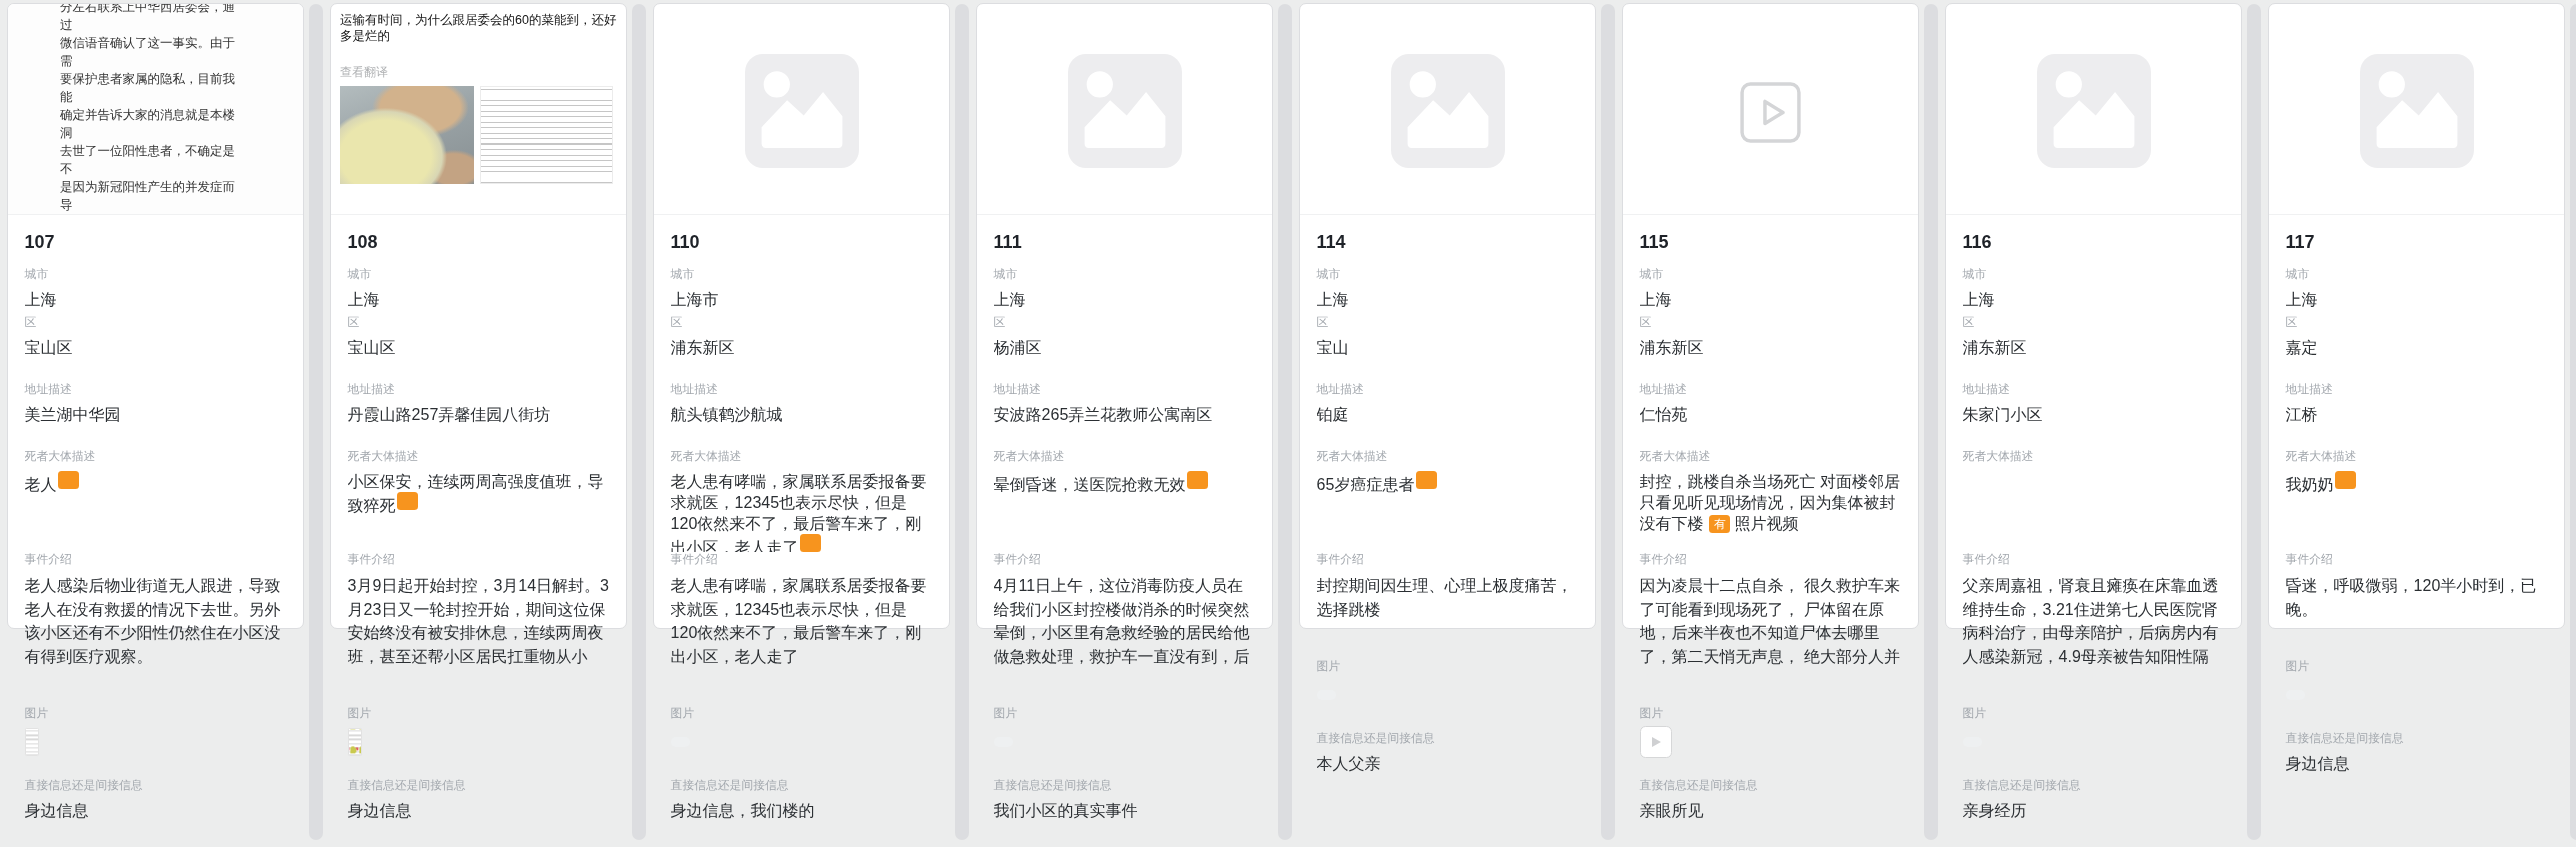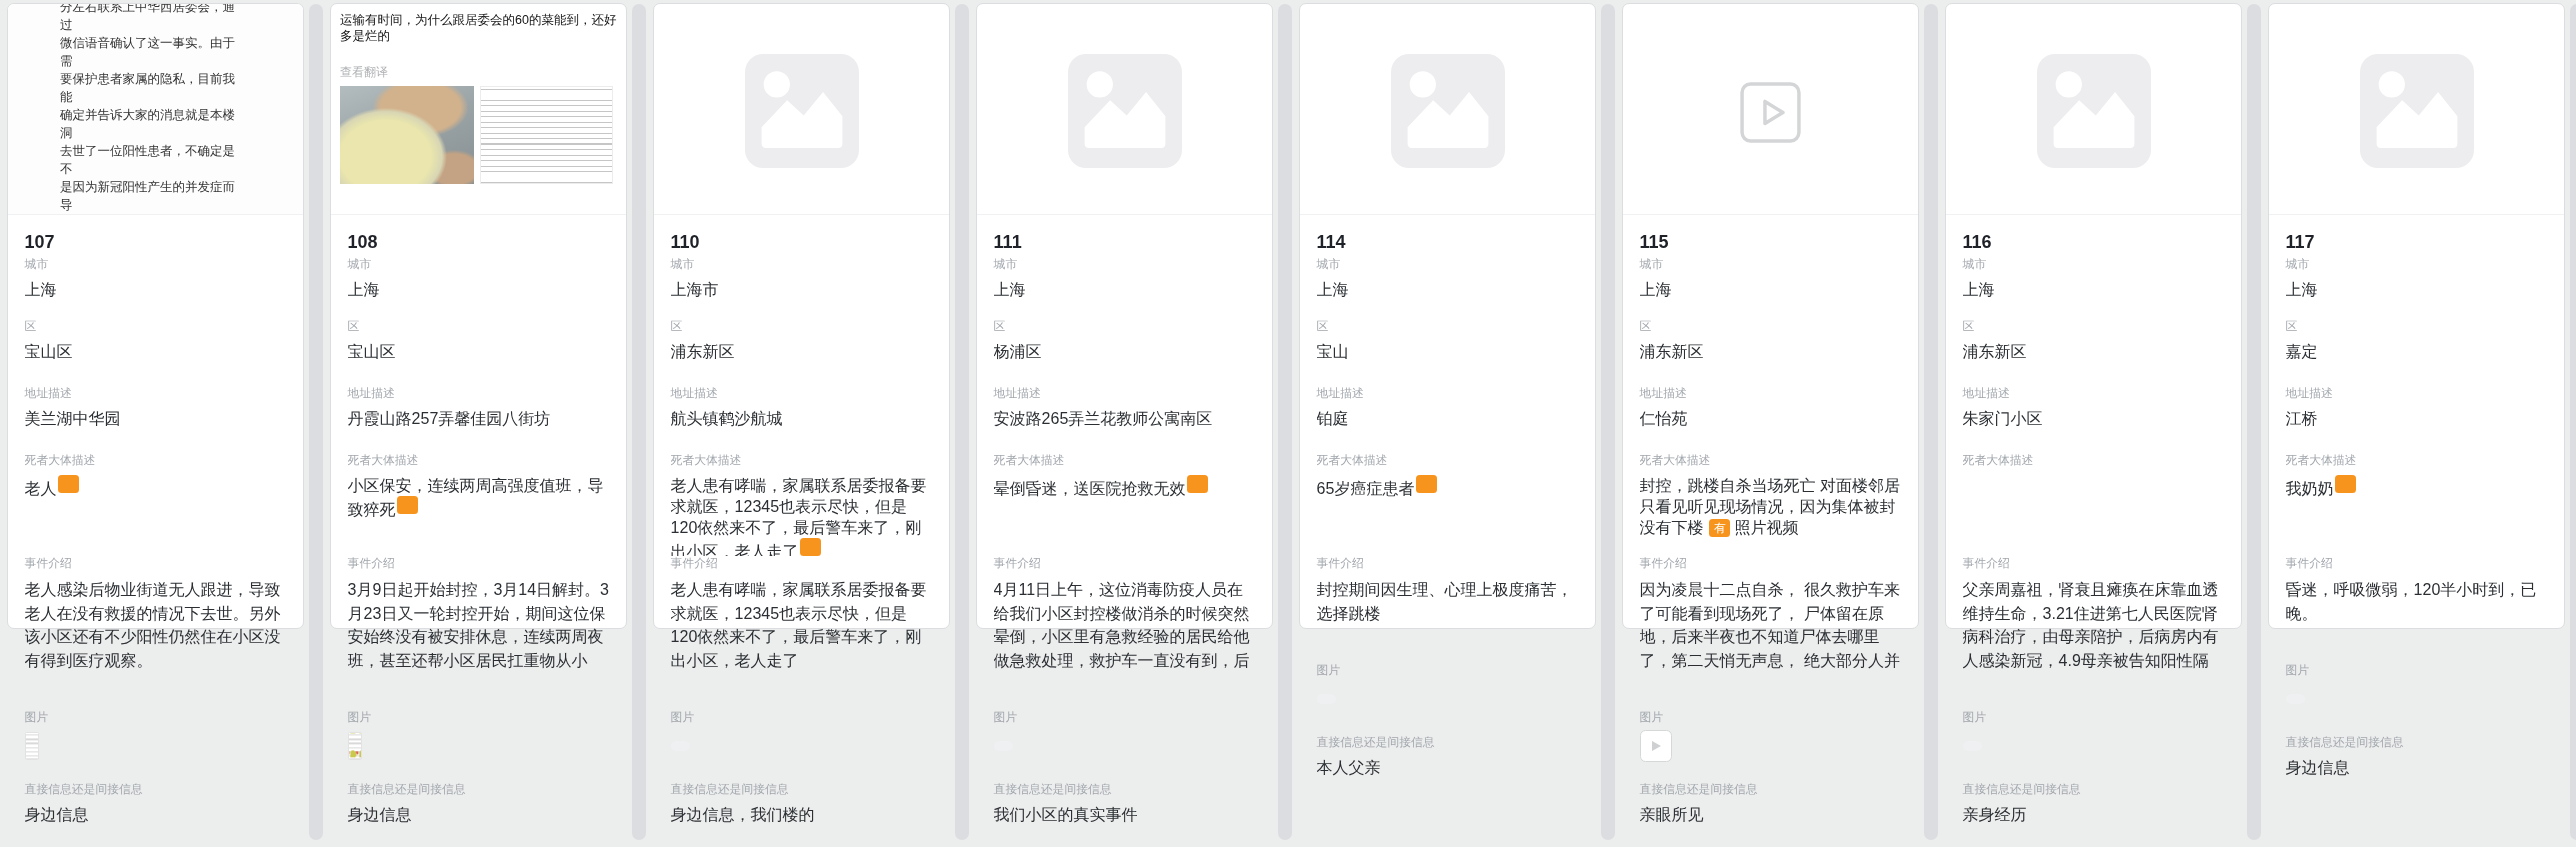--- a/index.html
+++ b/index.html
@@ -42,24 +42,24 @@
   }
   .wb-page{
     width:133px;height:98px;flex:none;box-sizing:border-box;
     background-color:#fff;border:0.7px solid #ececec;
     padding:7px 8.3px;background-clip:padding-box;
     background-image:repeating-linear-gradient(#c6c6c6 0 1.4px, rgba(0,0,0,0) 1.4px 5.5px);
     background-origin:content-box;
   }
   
   .body{padding:0 16.6px}
-  .num{margin-top:16px;margin-bottom:3px;font-size:18px;line-height:23.6px;font-weight:700;color:#1f2329}
+  .num{margin-top:16px;margin-bottom:13px;font-size:18px;line-height:23.6px;font-weight:700;color:#1f2329}
   .lbl{font-size:11.8px;line-height:14.6px;color:#a2a7ad}
   .val{font-size:16px;line-height:22px;color:#2b2f33;margin-top:7px;overflow:hidden}
-  .f-city{margin-bottom:18px}
+  .f-city{margin-bottom:4px}
   .f-district{margin-bottom:23.6px}
   .f-address{margin-bottom:23.6px}
   .f-dec{height:103px;overflow:hidden}
   .f-dec .val{line-height:21px;max-height:83px}
   .f-event{margin-bottom:38px}
   .f-event .val{line-height:23.6px;max-height:94px}
   .f-image{margin-bottom:20px}
   .thumb-wrap{height:32px;margin-top:5.5px;display:flex;align-items:center}
   .t-pill{width:19.4px;height:9.7px;border-radius:4.9px;background:#eef0f1}
   .t-shot{

